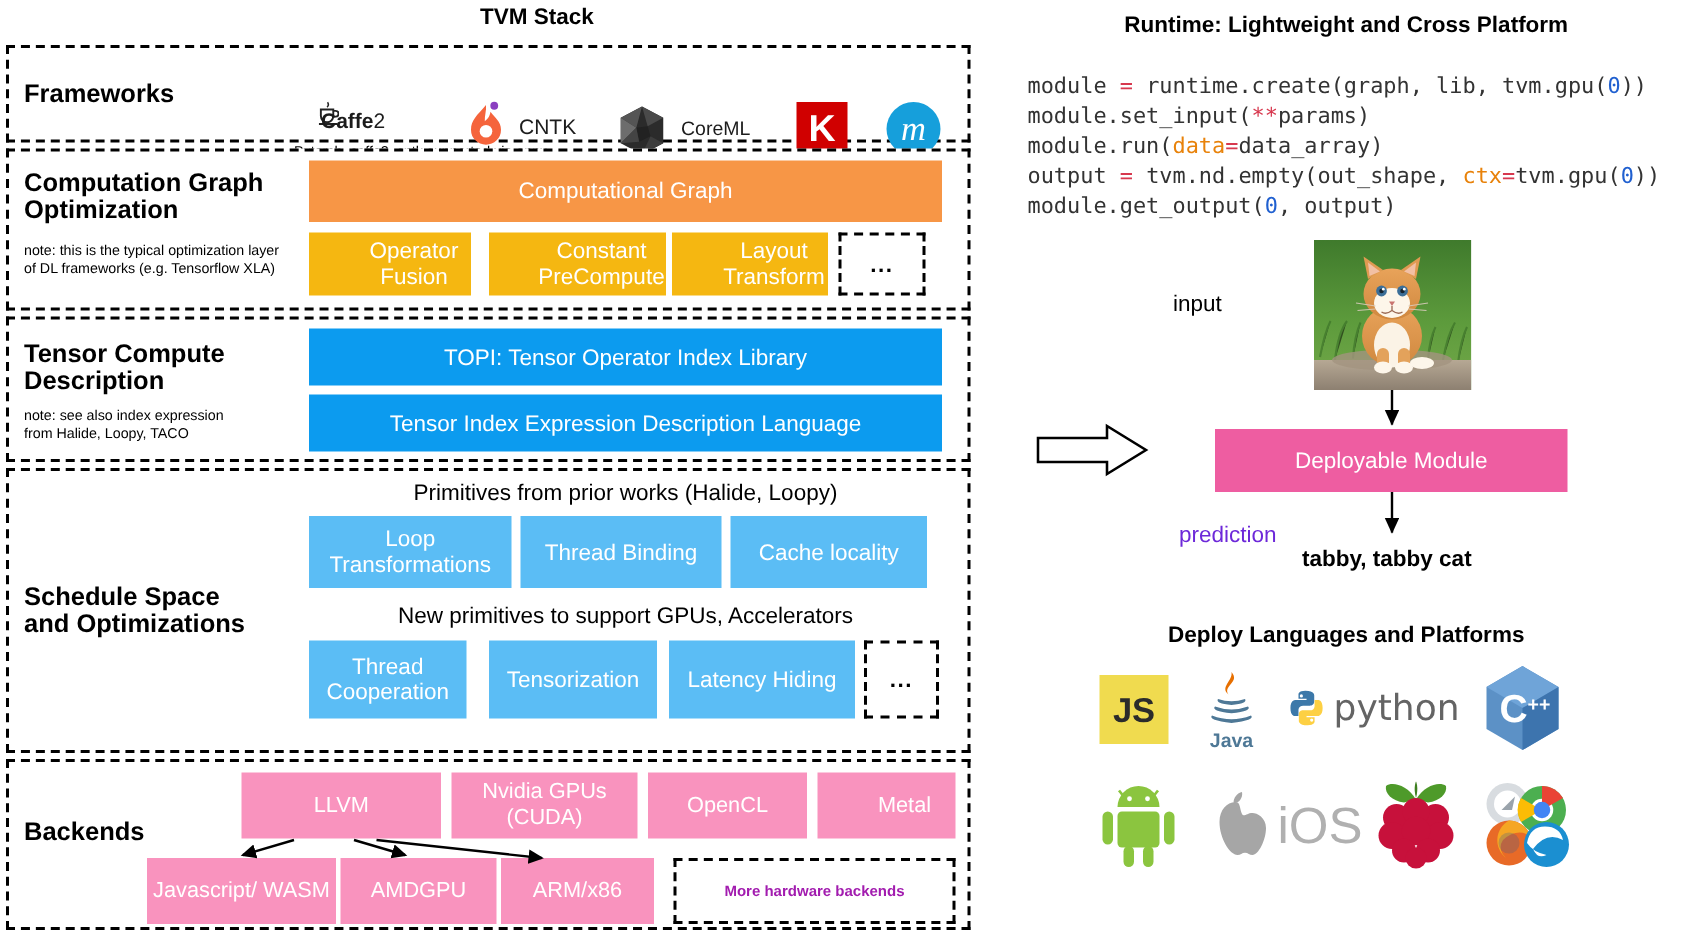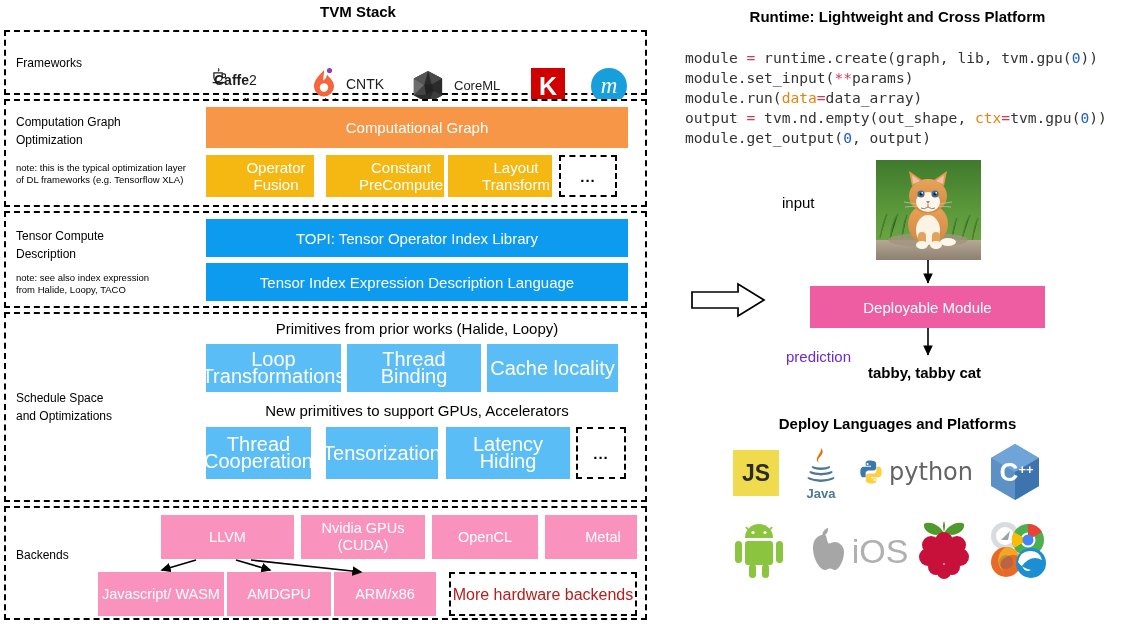--- a/index.html
+++ b/index.html
@@ -17,32 +17,32 @@
   #left{position:absolute;left:0;top:0;width:660px;height:624px;}
   #stack-title{position:absolute;left:0;top:3px;width:660px;padding-left:28px;}
 
   .layer{position:absolute;left:4px;width:643px;border:2px dashed #000;box-sizing:border-box;background:#fff;}
   #layer-frameworks{top:30px;height:65px;}
   #layer-graph{top:99px;height:108px;}
   #layer-tensor{top:211px;height:97px;}
   #layer-schedule{top:312px;height:190px;}
   #layer-backends{top:506px;height:114px;}
 
-  .layer-label{position:absolute;left:10px;font-weight:normal;font-size:12px;color:#000;line-height:18px;}
+  .layer-label{position:absolute;left:10px;font-weight:bold;font-size:17px;color:#000;line-height:18px;}
   .layer-note{position:absolute;left:10px;font-size:9.5px;color:#000;line-height:12px;width:190px;}
 
   .box{position:absolute;box-sizing:border-box;display:flex;align-items:center;justify-content:center;
        text-align:center;color:#fff;line-height:17px;}
   .box-orange{background:#F79646;font-size:15px;}
   .box-yellow{background:#F5B711;font-size:15px;padding-left:32px;}
   .box-blue{background:#0C9BEF;font-size:15px;}
-  .box-lblue{background:#5BBDF5;font-size:20px;}
+  .box-lblue{background:#5BBDF5;font-size:15px;}
   .box-pink{background:#F993BE;font-size:14.5px;}
   .box-dashed{border:2px dashed #000;background:#fff;color:#000;font-size:15px;font-weight:bold;letter-spacing:1px;}
-  .box-dashed-txt{border:2px dashed #000;background:#fff;color:#b91c1c;font-size:16px;font-weight:normal;}
+  .box-dashed-txt{border:2px dashed #000;background:#fff;color:#a21caf;font-size:10px;font-weight:bold;}
   .sub-head{position:absolute;font-size:15px;color:#000;text-align:center;}
 
   
   .logo-row{position:absolute;left:190px;top:32px;width:455px;height:60px;}
   .caffe2{position:absolute;left:18px;top:8px;font-size:14px;font-weight:bold;color:#1c1c1c;white-space:nowrap;}
   .caffe2 .c2{font-weight:normal;}
   .cup{position:absolute;left:16px;top:3px;width:14px;height:17px;}
   .onnxnote{position:absolute;left:0px;top:32px;font-size:9.5px;color:#000;white-space:nowrap;}
   .cntk-flame{position:absolute;left:115px;top:3px;width:26px;height:30px;}
   .cntk-txt{position:absolute;left:150px;top:12px;font-size:14px;color:#1c1c1c;}

